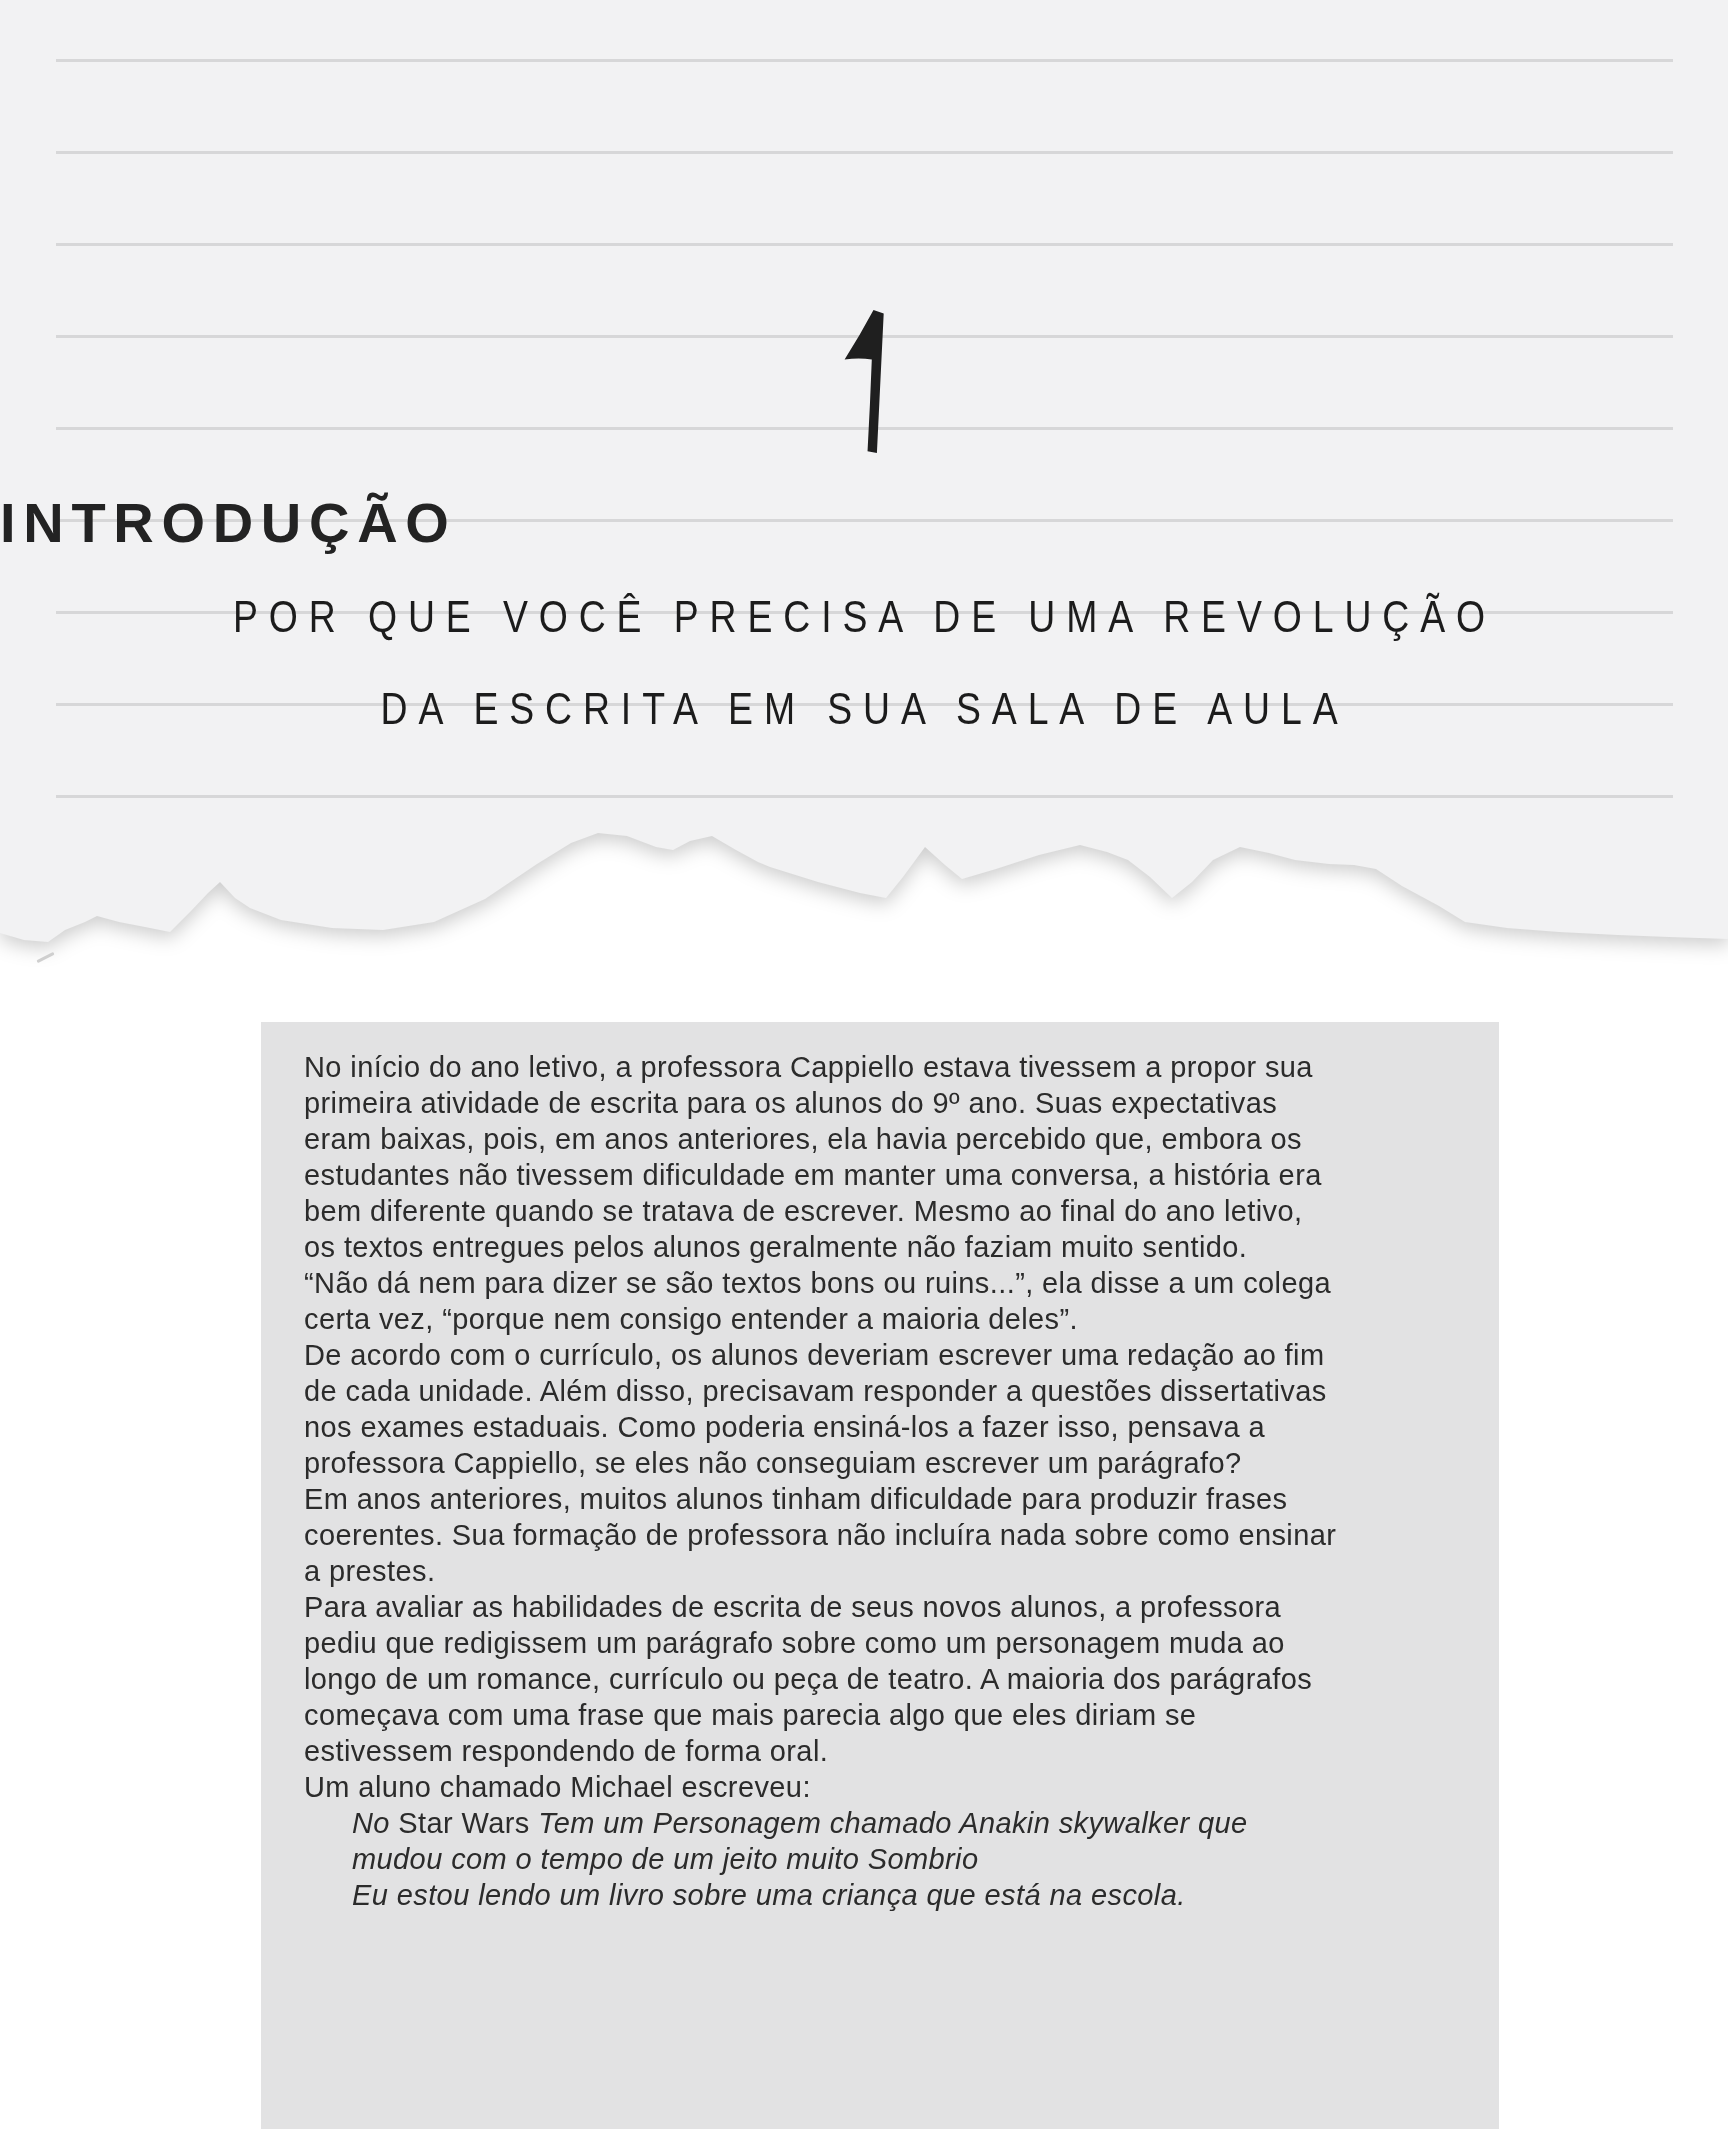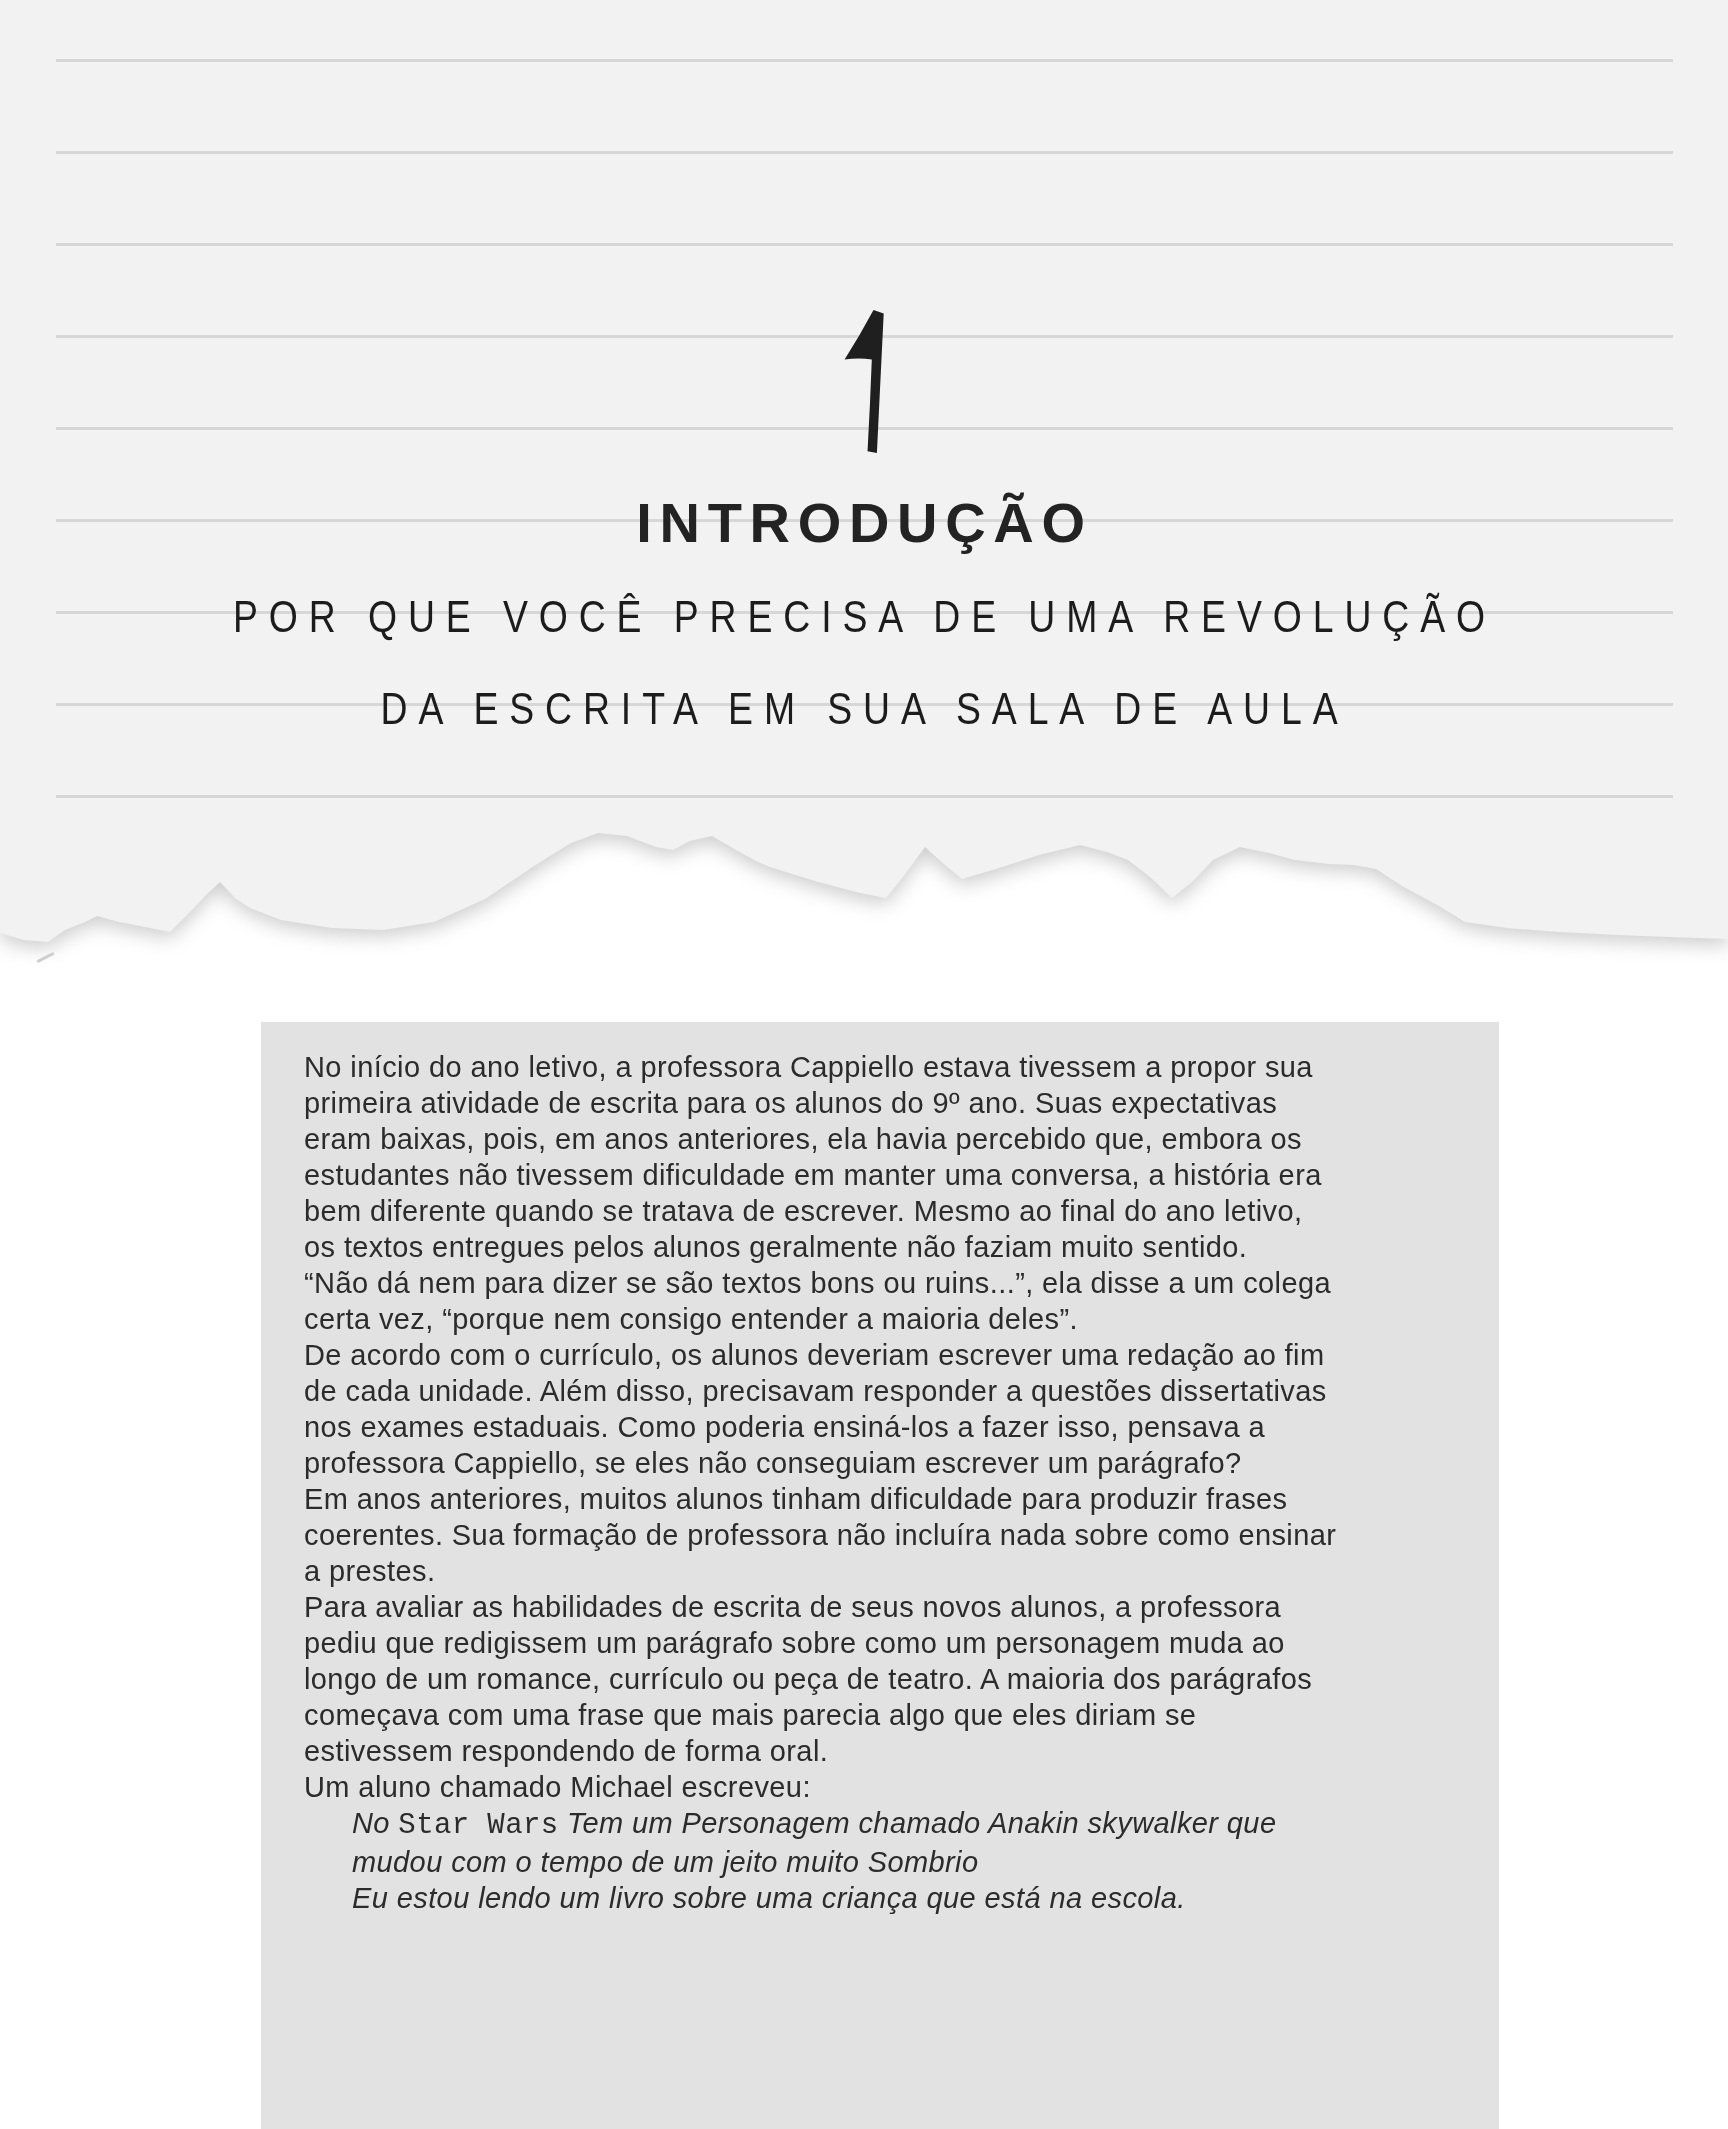--- a/index.html
+++ b/index.html
@@ -29,21 +29,21 @@
       24px 940px,0px 933px);
   }
   .rule{position:absolute;left:56px;width:1617px;height:3.4px;background:var(--rule,#d7d7d8);}
   .tick{position:absolute;left:36px;top:956px;width:19px;height:3px;background:#cfcfcf;
         transform:rotate(-27deg);border-radius:1.7px;}
 
   
   .chapter-number{position:absolute;left:831px;top:305px;width:68px;height:153px;}
   .chapter-number svg{width:100%;height:100%;}
   .chapter-title{
-    position:absolute;left:0;top:489px;width:100%;text-align:center;
+    position:absolute;left:0;top:489px;width:100%;text-align:left;
     font-size:56px;line-height:68px;font-weight:bold;letter-spacing:7.7px;
     color:var(--heading,#232323);
   }
   .subtitle{
     position:absolute;left:0;width:100%;text-align:center;
     font-size:44px;line-height:48px;font-weight:400;letter-spacing:12.8px;
     color:#1c1c1c;transform:scaleX(0.85);transform-origin:50% 50%;
   }
   .subtitle.l1{top:593px;}
   .subtitle.l2{top:685px;}
@@ -52,21 +52,21 @@
   .textbox{
     position:absolute;left:261px;top:1022px;width:1238px;height:1184px;
     background:var(--box,#e2e2e3);box-sizing:border-box;
     padding:27px 43px 34px 43px;
     color:var(--text,#2b2b2b);font-size:29px;line-height:36px;letter-spacing:0.4px;
   }
   .para{}
   .para:first-child{margin-top:0;}
   .para.quote{margin-left:48px;font-style:italic;}
   .line{white-space:nowrap;}
-  .roman{font-style:normal;font-family:Liberation Mono, monospace;}
+  .roman{font-style:normal;}
 </style>
 </head>
 <body style="--paper: #f2f2f3; --rule: #d7d7d8; --box: #e2e2e3; --text: #2b2b2b; --heading: #232323;">
 
 <div class="paper-wrap">
   <div class="paper">
     <div class="rule" style="top:59px"></div>
     <div class="rule" style="top:151px"></div>
     <div class="rule" style="top:243px"></div>
     <div class="rule" style="top:335px"></div>

